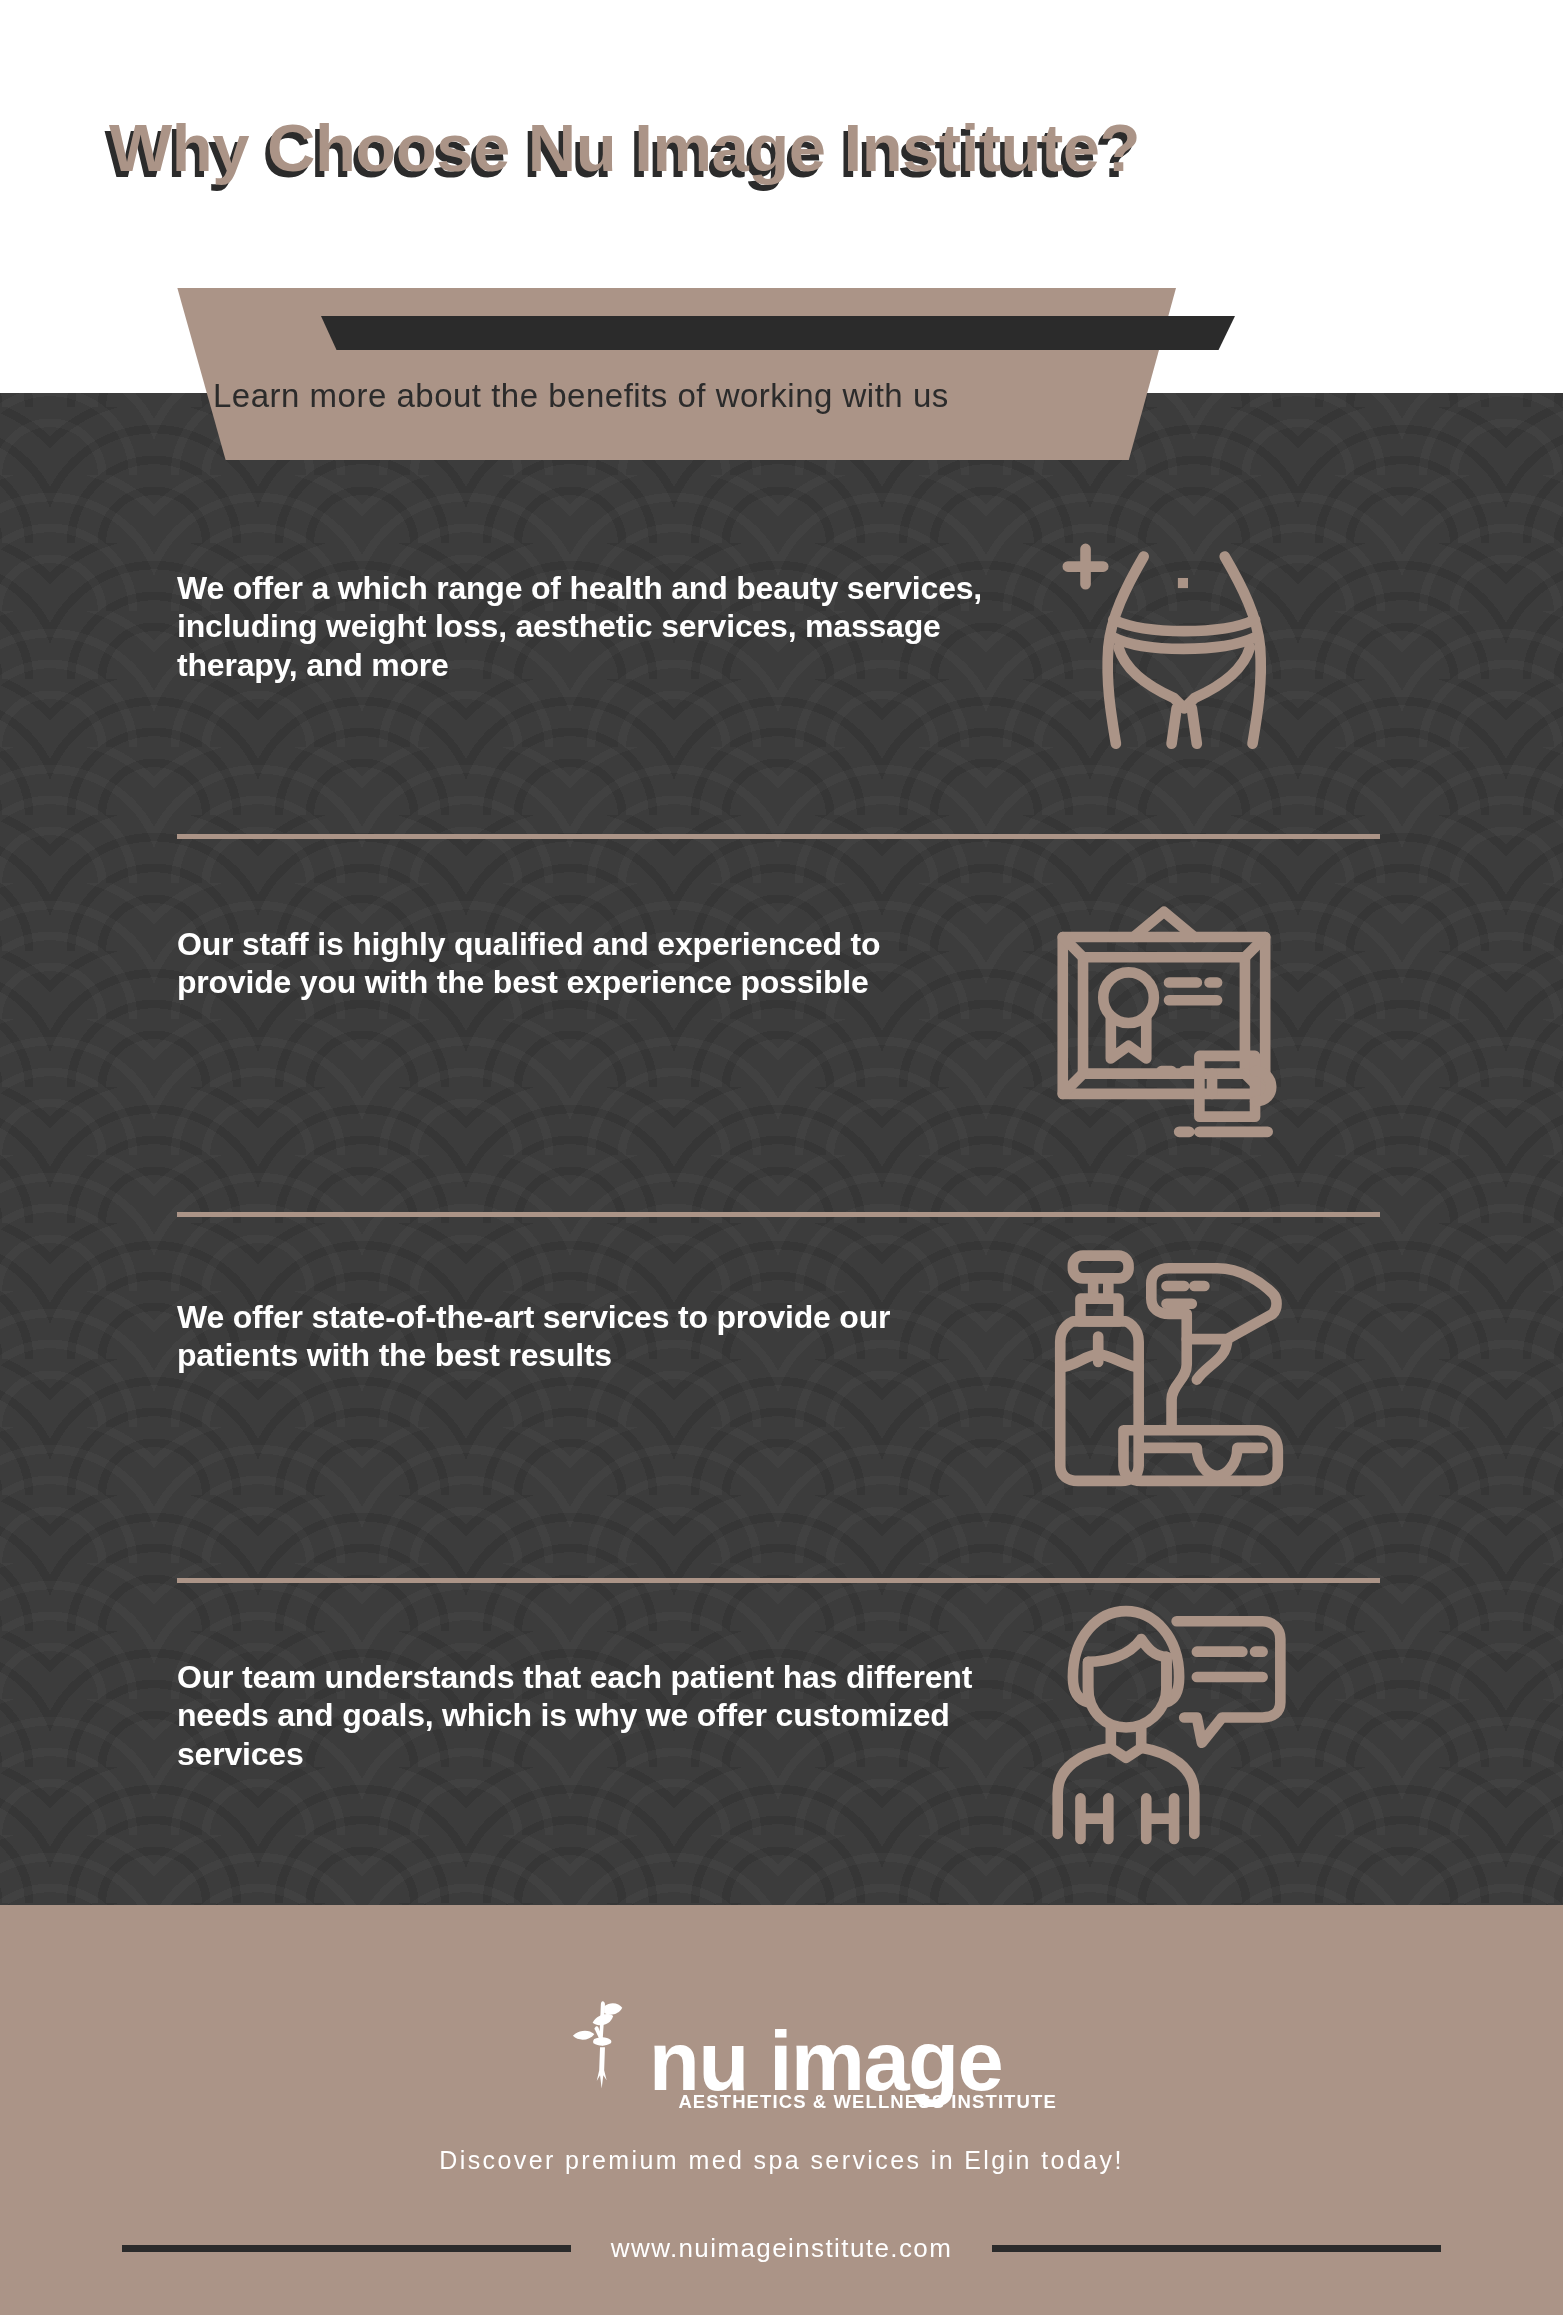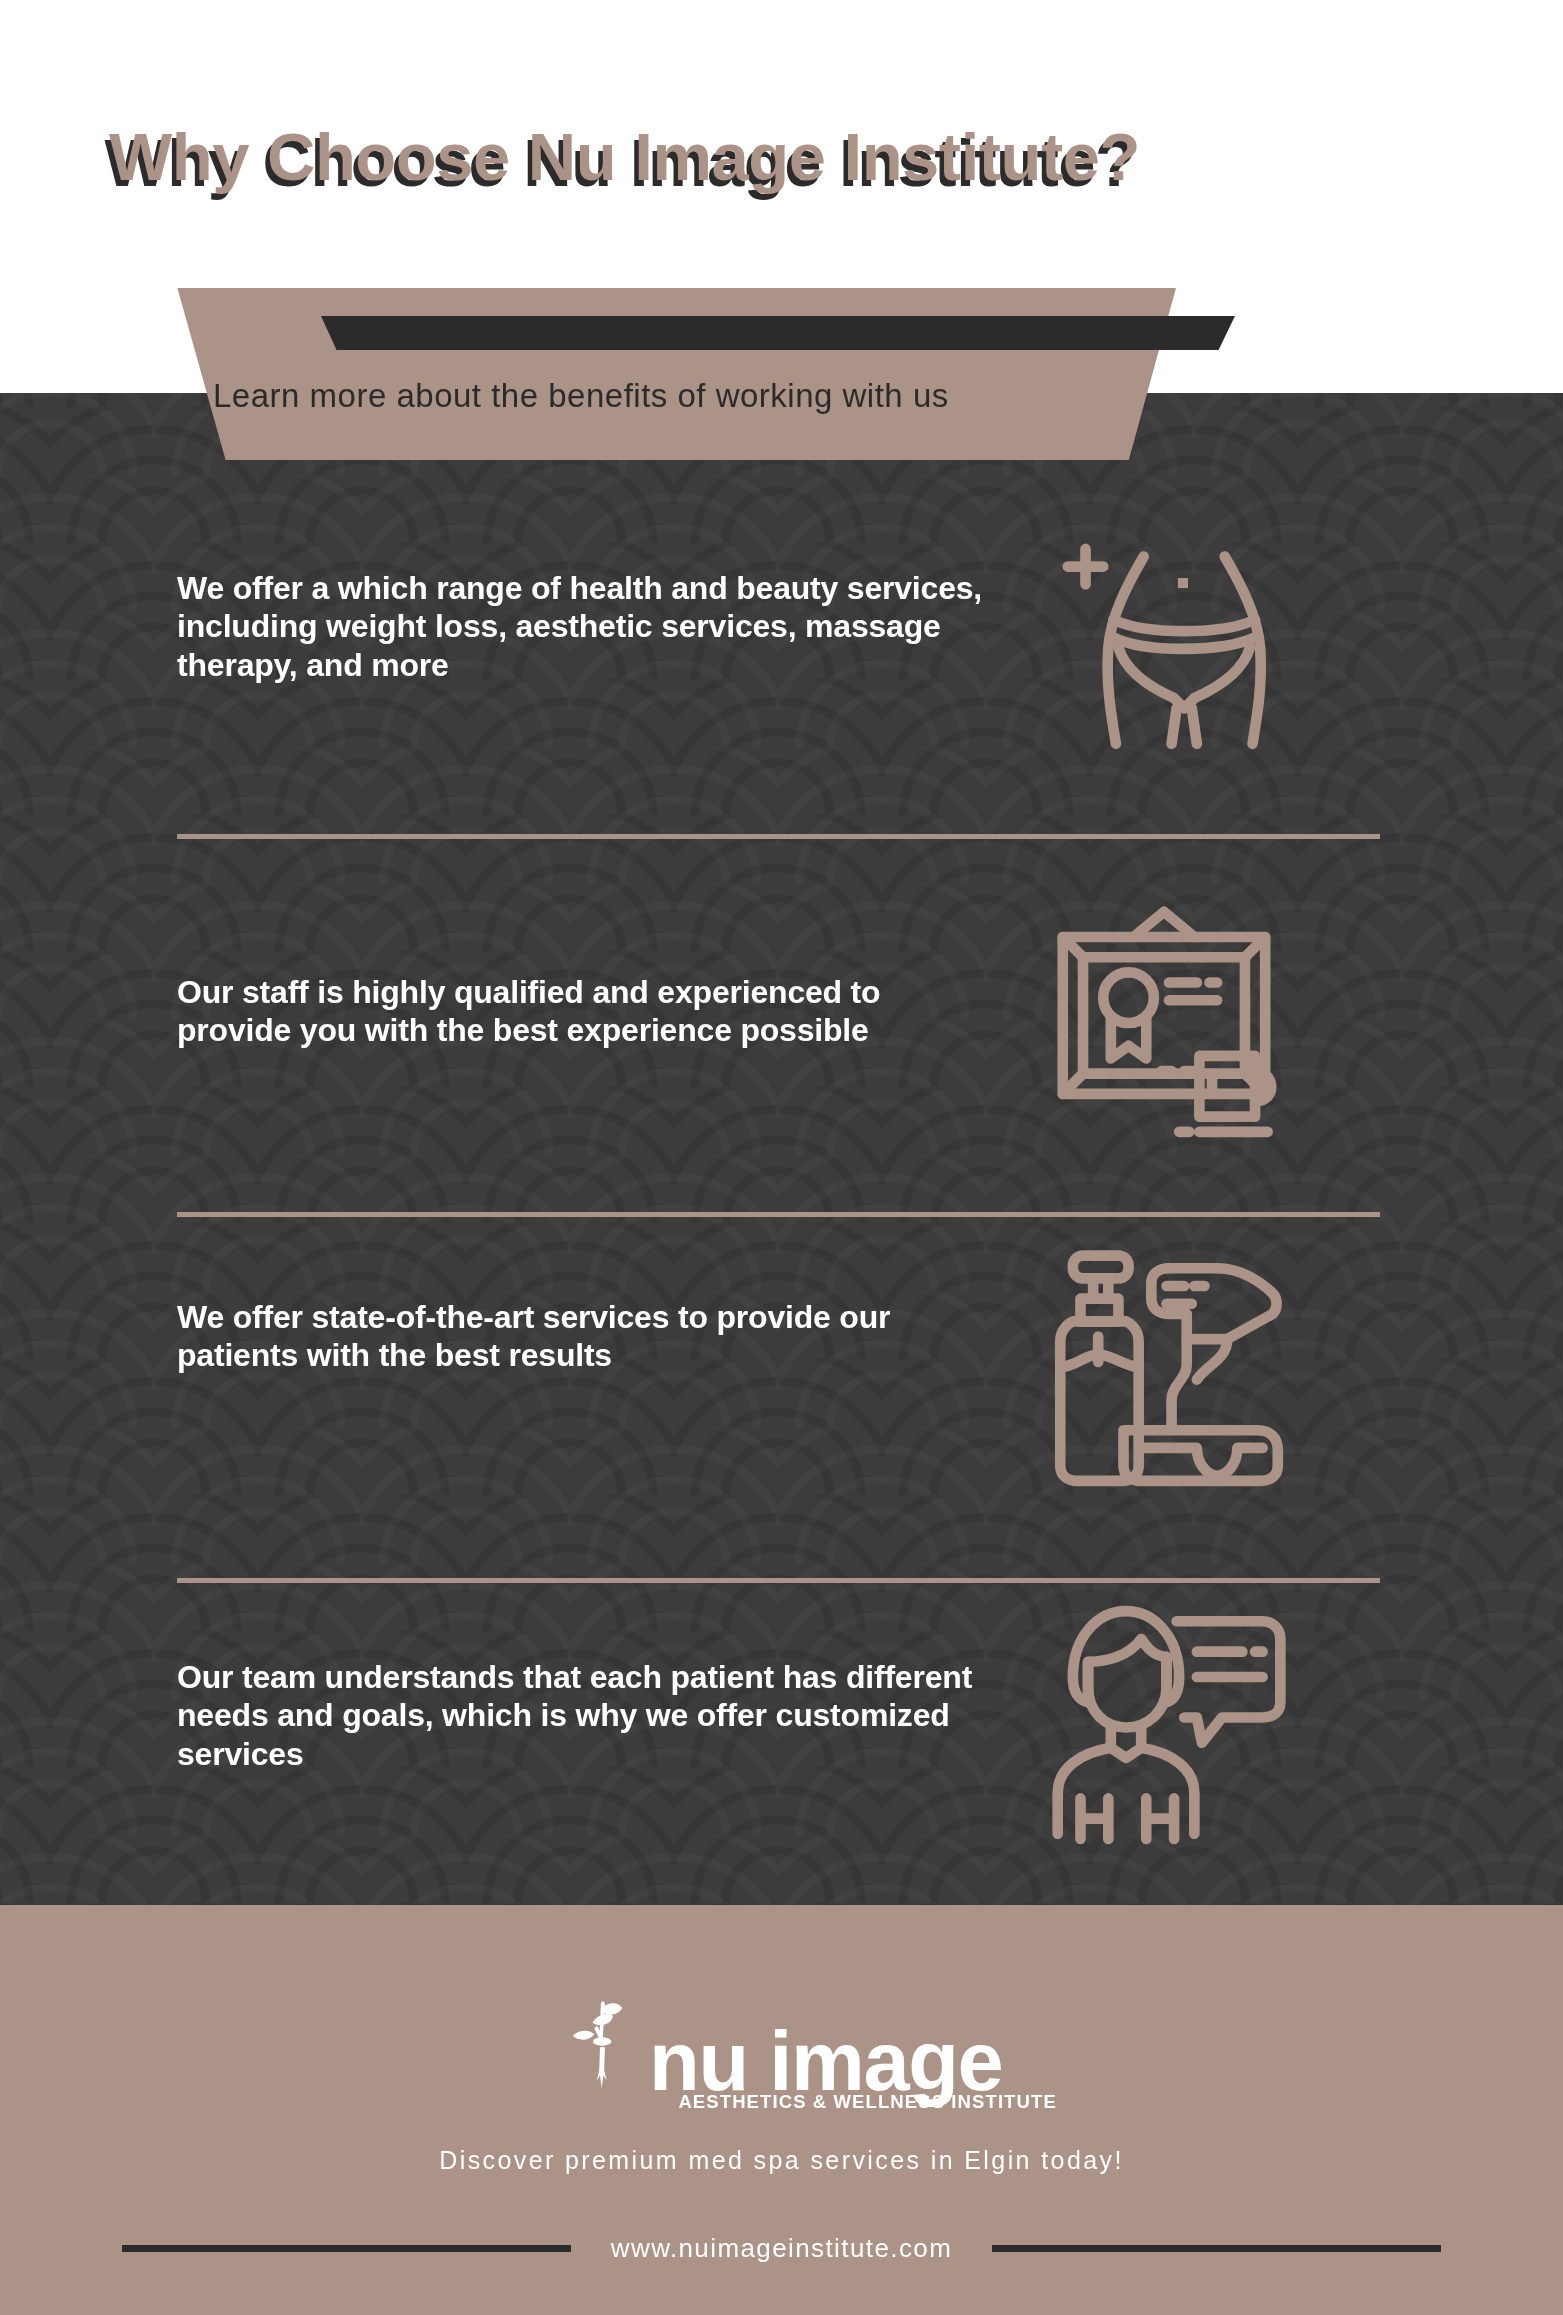--- a/index.html
+++ b/index.html
@@ -32,21 +32,20 @@
     position:absolute;
     left:109px;
     top:109px;
     width:1357px;
     font-size:67px;
     font-weight:bold;
     letter-spacing:-0.5px;
     color:#ab9487;
     text-shadow:-4.5px 6.3px 0 #2b2b2b;
     white-space:nowrap;
-    margin-top:9px;
   }
 
   
   .dark-body {
     position:absolute;
     left:0; top:393px;
     width:1563px; height:1513px;
     background:#3c3c3c;
     overflow:hidden;
   }
@@ -255,21 +254,21 @@
           <path d="M54 76 L52 90"></path>
           <path d="M60 76 L62 90"></path>
           <rect x="54.5" y="24.5" width="4" height="4" fill="#ab9487" stroke="none"></rect>
           <path d="M18 13 L18 27 M11 20 L25 20"></path>
         </svg>
       </div>
     </div>
     <div class="divider" style="top:441px;"></div>
 
     <div class="row">
-      <div class="row-text" style="top:580px;">Our staff is highly qualified and experienced to provide you with the best experience possible</div>
+      <div class="row-text" style="top:532px;">Our staff is highly qualified and experienced to provide you with the best experience possible</div>
       <div class="row-icon" style="top:501px;">
         <svg viewBox="0 0 100 100" fill="none" stroke="#ab9487" stroke-width="4.2" stroke-linecap="round" stroke-linejoin="round">
           <path d="M37 17 L49 7 L61 17"></path>
           <rect x="9" y="17" width="80" height="62"></rect>
           <rect x="17" y="25" width="64" height="46"></rect>
           <path d="M9 17 L17 25 M89 17 L81 25 M9 79 L17 71 M89 79 L81 71"></path>
           <circle cx="35" cy="41" r="10"></circle>
           <path d="M28 49 L28 65 L35 60 L42 65 L42 49"></path>
           <path d="M51 35 L62 35 M67 35 L70 35 M51 42 L70 42"></path>
           <path d="M48 70 L52 70 M57 70 L61 70"></path>

